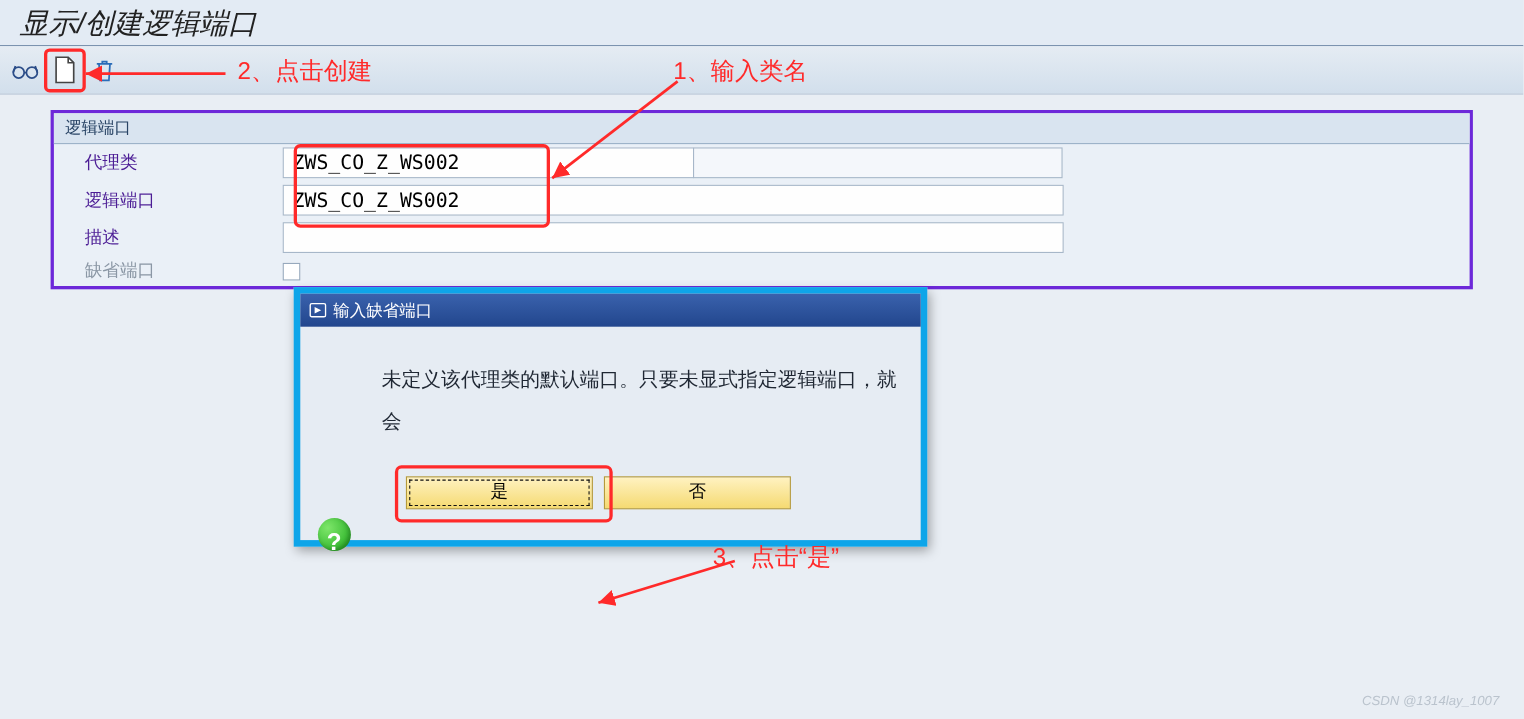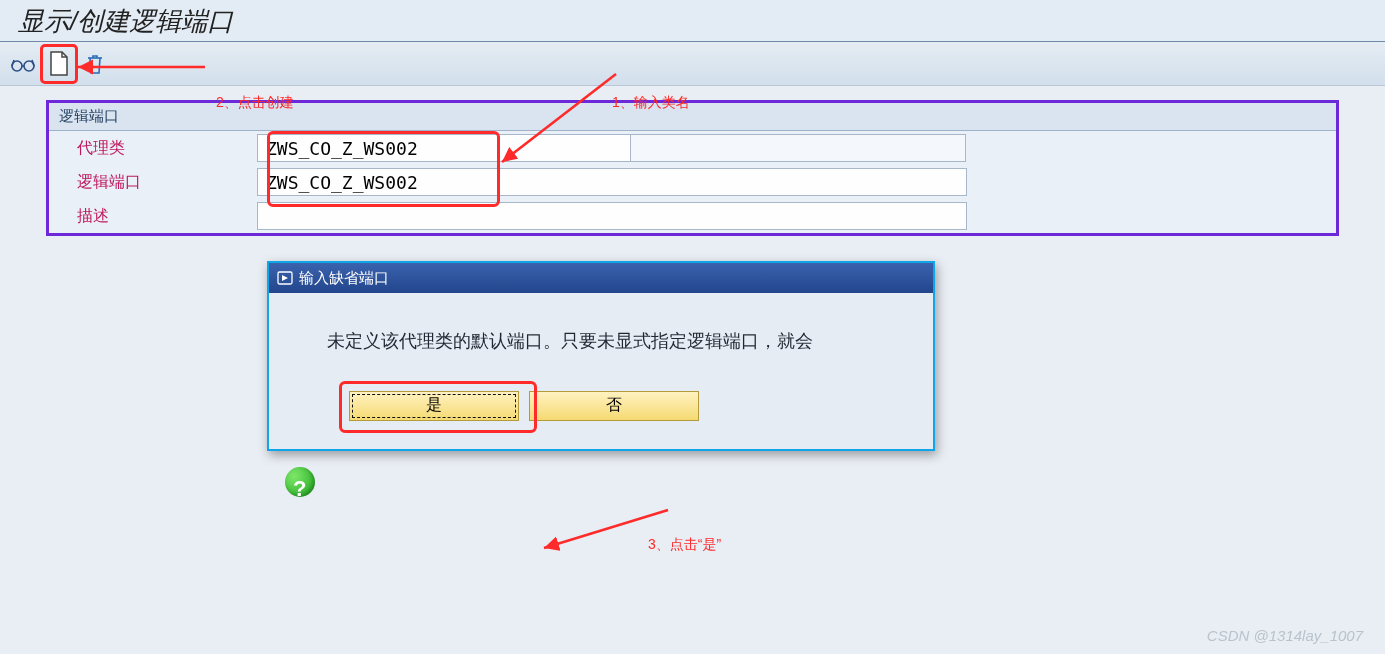--- a/index.html
+++ b/index.html
@@ -4,39 +4,39 @@
 <style>
   * { box-sizing: border-box; }
   html, body { margin: 0; padding: 0; width: 1385px; height: 654px; font-family: "Microsoft YaHei", Arial, sans-serif; background: #e9eef4; overflow: hidden; }
   .page-title { font-size: 26px; font-style: italic; padding: 4px 14px 2px 18px; color: #222; border-bottom: 1px solid #6f8aa8; background: #e3ebf4; }
   .toolbar { height: 44px; background: linear-gradient(#e5ecf3,#d2dfec); display: flex; align-items: center; padding-left: 8px; gap: 2px; border-bottom: 1px solid #b8c6d6; position: relative; }
   .tbtn { width: 30px; height: 28px; display: flex; align-items: center; justify-content: center; border-radius: 3px; }
   .create-hl { border: 3px solid #ff2a2a; border-radius: 5px; padding: 3px 1px; }
   .panel { margin: 14px 46px 0 46px; border: 3px solid #6d28d9; background: #eaf0f7; }
   .panel-title { background: #d9e4f0; border-bottom: 1px solid #9db3c9; padding: 4px 10px; font-size: 15px; color: #294465; }
   .row { display: flex; align-items: center; padding: 3px 0 3px 28px; position: relative; }
-  .row-label { width: 180px; font-size: 16px; color: #be185d; }
+  .row-label { width: 180px; font-size: 16px; color: #4c1d95; }
   .big-input { width: 710px; height: 28px; font-family: Consolas, monospace; font-size: 18px; padding: 2px 8px; background: #fefefe; border: 1px solid #a7b7c9; }
   .small-input { width: 374px; height: 28px; font-family: Consolas, monospace; font-size: 18px; padding: 2px 8px; background: #fefefe; border: 1px solid #a7b7c9; }
   .disabled-label { color: #8b97a5; }
   .chk { width: 16px; height: 16px; border: 1px solid #97a9bd; background: #fff; }
   .field-hl { position: absolute; border: 3px solid #ff2a2a; border-radius: 6px; pointer-events: none; }
-  .ann { position: absolute; color: #ff2a2a; font-size: 14px; font-weight: 400; pointer-events: none; z-index: 400; margin-top: 44px; }
+  .ann { position: absolute; color: #ff2a2a; font-size: 22px; font-weight: 400; pointer-events: none; z-index: 400; }
   .arrow-svg { position: absolute; pointer-events: none; z-index: 399; }
-  .dialog { position: absolute; left: 267px; top: 261px; width: 668px; background: #e6ecf3; border: 2px solid #0ea5e9; box-shadow: 2px 4px 10px rgba(0,0,0,0.35); z-index: 200; }
+  .dialog { position: absolute; left: 267px; top: 261px; width: 576px; background: #e6ecf3; border: 6px solid #0ea5e9; box-shadow: 2px 4px 10px rgba(0,0,0,0.35); z-index: 200; }
   .dlg-titlebar { height: 30px; background: linear-gradient(#3a62ad,#22468d); color: #fff; display: flex; align-items: center; padding-left: 8px; font-size: 15px; gap: 6px; }
-  .dlg-body { padding: 30px 20px 10px 12px; font-size: 18px; color: #1f2733; line-height: 2.1; position: relative; }
+  .dlg-body { padding: 30px 20px 10px 28px; font-size: 18px; color: #1f2733; line-height: 2.1; position: relative; }
   .dlg-text { margin-left: 46px; }
   .q-icon { position: absolute; left: 16px; top: 174px; width: 30px; height: 30px; border-radius: 50%; background: radial-gradient(circle at 30% 30%, #7ee66a, #1aa81a); box-shadow: inset -2px -2px 4px rgba(0,0,0,.25); }
   .q-icon::after { content: "?"; color: #fff; font-weight: bold; font-size: 22px; position: absolute; left: 8px; top: -1px; }
   .btnrow { display: flex; gap: 10px; margin: 30px 0 18px 68px; position: relative; }
   .sap-btn { width: 170px; height: 30px; background: linear-gradient(#fff2c1,#f5da72); border: 1px solid #b59a3a; font-size: 16px; cursor: pointer; display:flex; align-items:center; justify-content:center; }
   .sap-btn.focus { outline: 1px dashed #111; outline-offset: -4px; }
   .yes-hl { position: absolute; left: -10px; top: -10px; width: 198px; height: 52px; border: 3px solid #ff2a2a; border-radius: 6px; pointer-events: none; }
-  .watermark { position: absolute; right: 22px; bottom: 10px; color: #bac3cd; font-size: 15px; font-style: italic; text-align: right; }
+  .watermark { position: absolute; right: 22px; bottom: 10px; color: #bac3cd; font-size: 12px; font-style: italic; text-align: right; }
 </style>
 </head>
 <body>
 
 <div class="page-title">显示/创建逻辑端口</div>
 
 <div class="toolbar">
   <div class="tbtn">
     <svg width="24" height="16" viewBox="0 0 24 16">
         <g stroke="#2b4d88" stroke-width="1.6" fill="none">
@@ -74,20 +74,24 @@
     <input class="small-input" value="ZWS_CO_Z_WS002" style="">
     <input class="small-input" style="margin-left: -1px; width: 336px; background: rgb(244, 247, 251);" readonly="">
   </div>
   <div class="row">
     <div class="row-label">逻辑端口</div>
     <input class="big-input" value="ZWS_CO_Z_WS002" style="">
   </div>
   <div class="row">
     <div class="row-label">描述</div>
     <input class="big-input" value="" style="">
+  </div>
+  <div class="row">
+    <div class="row-label disabled-label">缺省端口</div>
+    <div class="chk"></div>
   </div>
 </div>
 
 <div class="field-hl" style="left:267px; top:131px; width:233px; height:76px;"></div>
 
 <div class="ann" style="left:216px; top:50px;">2、点击创建</div>
 <svg class="arrow-svg" style="left:70px; top:55px;" width="140" height="24">
   <defs>
       <marker id="ah2" markerWidth="8" markerHeight="8" refX="6" refY="3" orient="auto">
         <path d="M0,0 L6,3 L0,6 z" fill="#ff2a2a"></path>

